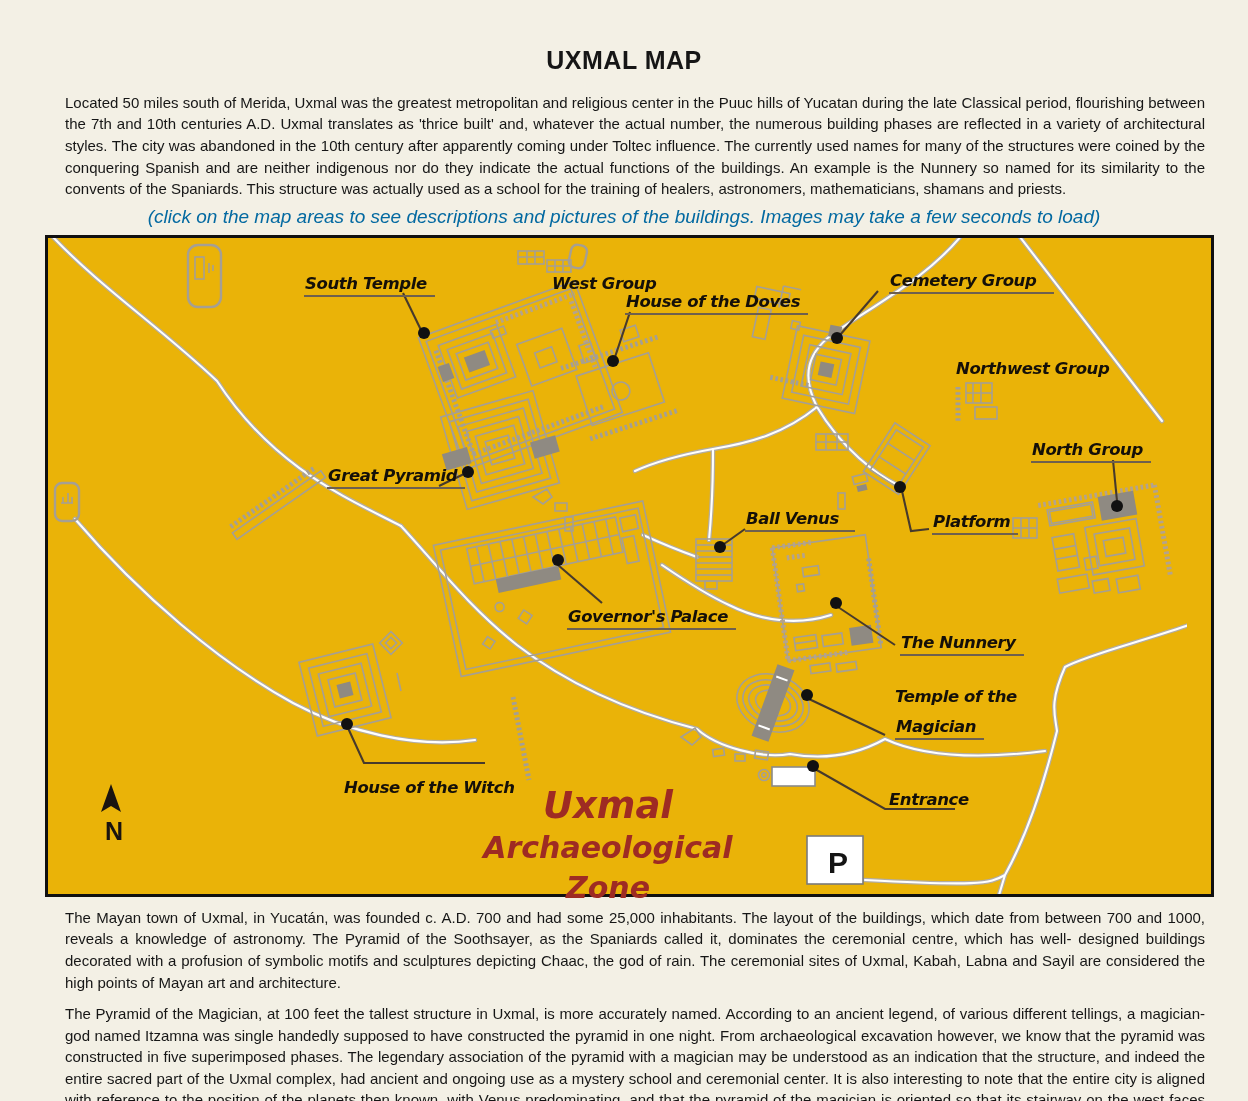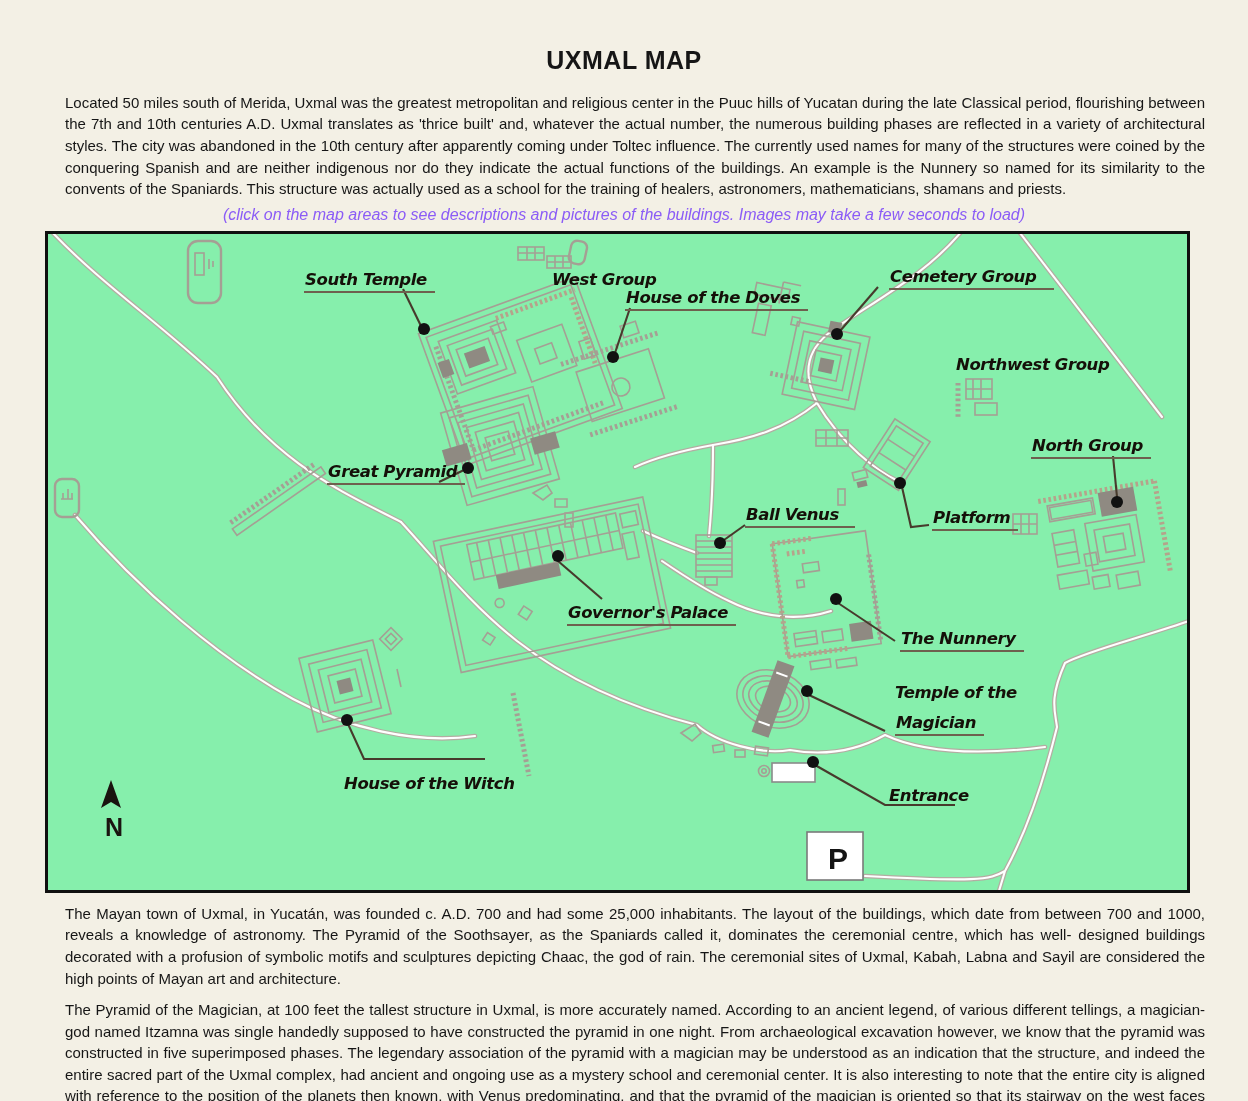--- a/index.html
+++ b/index.html
@@ -15,28 +15,29 @@
     padding-top:4px;letter-spacing:.5px;margin-top:42px;
   }
   .body-par{
     margin:10px 43px 0 65px;
     font-size:15px;line-height:21.6px;
     text-align:justify;
   }
   .intro{margin-top:13px;}
   .click-note{
     margin-top:6px;text-align:center;
-    font-style:italic;font-size:16px;color:#8b5cf6;
+    font-style:italic;font-size:19px;color:#0369a1;
   }
   .map-frame{
     position:relative;
     margin:7px 0 0 45px;
     width:1139px;height:656px;
     border:3px solid #101010;
-    background:#86efac;
+    background:#eab308;
+    padding-left:24px;
   }
   .map-frame svg{position:absolute;left:0;top:0;}
   .map-label{
     position:absolute;white-space:nowrap;
     font-family:"DejaVu Sans",sans-serif;
     font-style:italic;font-weight:700;
     font-size:16.5px;color:#151009;
     letter-spacing:-0.4px;line-height:19px;
     transform-origin:left top;
   }
@@ -337,18 +338,22 @@
   <div class="map-label ul" style="left:279px;top:228px;">Great Pyramid</div>
   <div class="map-label ul" style="left:697px;top:271px;padding-right:16px;">Ball Venus</div>
   <div class="map-label ul" style="left:884px;top:274px;">Platform</div>
   <div class="map-label ul" style="left:519px;top:369px;">Governor's Palace</div>
   <div class="map-label ul" style="left:852px;top:395px;">The Nunnery</div>
   <div class="map-label" style="left:847px;top:449px;">Temple of the</div>
   <div class="map-label ul" style="left:847px;top:479px;">Magician</div>
   <div class="map-label" style="left:296px;top:540px;">House of the Witch</div>
   <div class="map-label" style="left:841px;top:552px;">Entrance</div>
 
+  <div class="zone-title">
+    <div class="l1">Uxmal</div>
+    <div class="l2">Archaeological Zone</div>
+  </div>
   <div class="p-label">P</div>
   <div class="n-label">N</div>
 </div>
 
 <p class="body-par">The Mayan town of Uxmal, in Yucatán, was founded c. A.D. 700 and had some 25,000 inhabitants. The layout of the buildings, which date from between 700 and 1000, reveals a knowledge of astronomy. The Pyramid of the Soothsayer, as the Spaniards called it, dominates the ceremonial centre, which has well- designed buildings decorated with a profusion of symbolic motifs and sculptures depicting Chaac, the god of rain. The ceremonial sites of Uxmal, Kabah, Labna and Sayil are considered the high points of Mayan art and architecture.</p>
 <p class="body-par">The Pyramid of the Magician, at 100 feet the tallest structure in Uxmal, is more accurately named. According to an ancient legend, of various different tellings, a magician-god named Itzamna was single handedly supposed to have constructed the pyramid in one night. From archaeological excavation however, we know that the pyramid was constructed in five superimposed phases. The legendary association of the pyramid with a magician may be understood as an indication that the structure, and indeed the entire sacred part of the Uxmal complex, had ancient and ongoing use as a mystery school and ceremonial center. It is also interesting to note that the entire city is aligned with reference to the position of the planets then known, with Venus predominating, and that the pyramid of the magician is oriented so that its stairway on the west faces the setting sun at the time of summer solstice.</p>
 
 </body></html>

